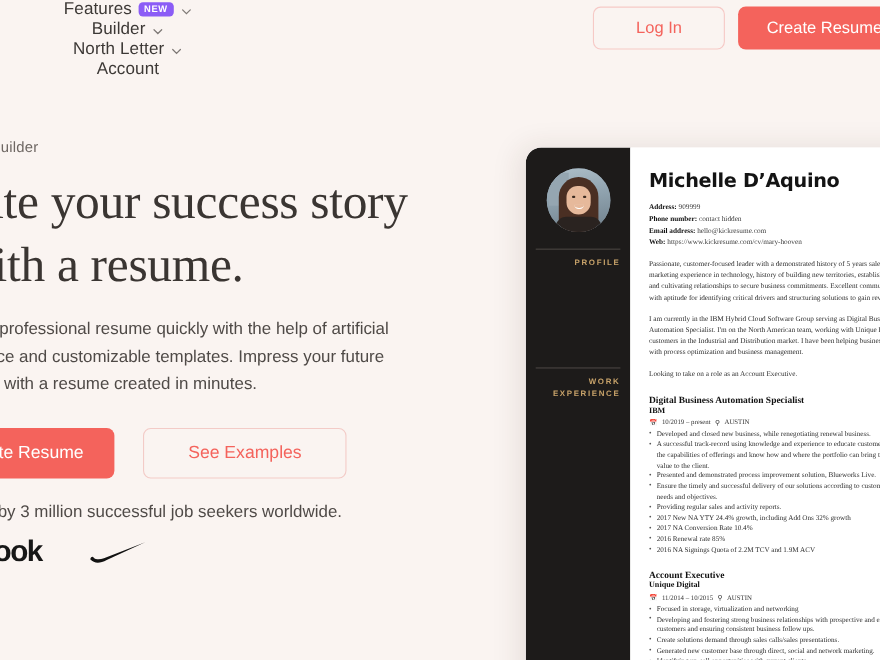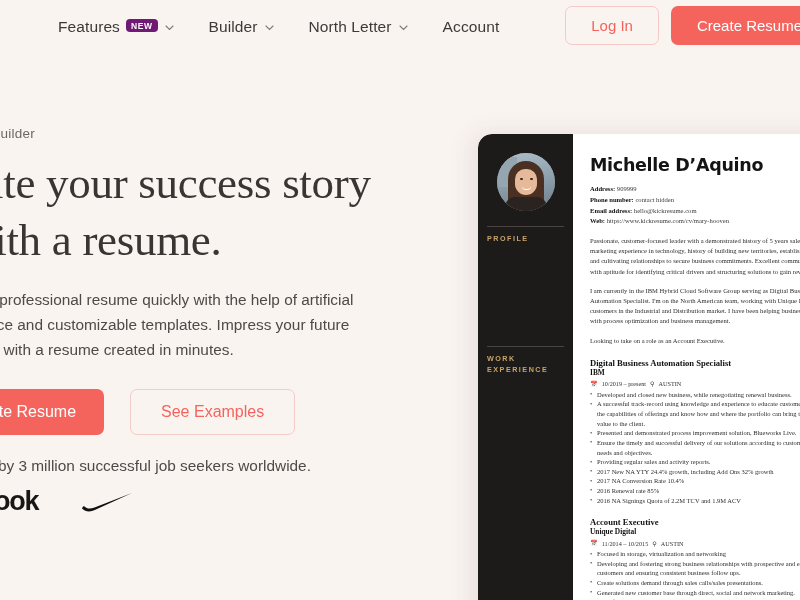--- a/index.html
+++ b/index.html
@@ -10,39 +10,39 @@
     font-family: "Liberation Sans", sans-serif;
   }
   #page { position: relative; width: 800px; height: 600px; overflow: hidden; background: #faf4f1; }
 
   
   #header {
     position: absolute; top: 0; left: 0; width: 800px; height: 53px;
     background: #faf4f1;
     display: flex; align-items: center;
   }
-  #nav { position: absolute; left: 58px; top: 0; height: 53px; display: flex; align-items: center; gap: 0px; }
+  #nav { position: absolute; left: 58px; top: 0; height: 53px; display: flex; align-items: center; gap: 0px; flex-direction: column; }
   .nav-item {
     display: flex; align-items: center; gap: 6px;
     font-size: 15.5px; color: #3d3936; white-space: nowrap;
     cursor: pointer; padding: 0 0 0 0; margin-right: 34px;
   }
   .nav-item .lbl { letter-spacing: 0.1px; }
   .badge-new {
-    background: #701a75; color: #fff; font-size: 8.5px; font-weight: bold;
+    background: #8b5cf6; color: #fff; font-size: 8.5px; font-weight: bold;
     border-radius: 4px; padding: 2.5px 5px 2px 5px; letter-spacing: 0.6px;
     line-height: 1; position: relative; top: -1px;
   }
   .chev { width: 11px; height: 11px; position: relative; top: 1px; opacity: .75; }
   .chev svg { display: block; }
 
   #auth { position: absolute; right: -28px; top: 6px; display: flex; align-items: center; gap: 12px; }
   #login-btn {
     border: 1px solid #f6c9c6; border-radius: 7px; background: transparent;
-    color: #f4635c; font-size: 15px; padding: 10px 25px; cursor: pointer;
+    color: #f4635c; font-size: 15px; padding: 10px 38px; cursor: pointer;
     font-family: "Liberation Sans", sans-serif; white-space: nowrap;
   }
   #cta-btn {
     border: none; border-radius: 7px; background: #f4635c;
     color: #fff; font-size: 15px; padding: 11px 26px; cursor: pointer;
     font-family: "Liberation Sans", sans-serif; white-space: nowrap;
   }
 
   
   #hero { position: absolute; left: -64px; top: 126px; width: 460px; }
@@ -60,21 +60,21 @@
     width: 450px;
   }
   #hero-buttons { margin-top: 26px; display: flex; align-items: center; gap: 26px; }
   #build-btn {
     border: none; border-radius: 7px; background: #f4635c; color: #fff;
     font-size: 16px; padding: 14px 28px; cursor: pointer;
     font-family: "Liberation Sans", sans-serif; white-space: nowrap;
   }
   #examples-btn {
     border: 1px solid #f3cbc7; border-radius: 7px; background: transparent;
-    color: #f4635c; font-size: 16px; padding: 13px 30px; cursor: pointer;
+    color: #f4635c; font-size: 16px; padding: 13px 40px; cursor: pointer;
     font-family: "Liberation Sans", sans-serif; white-space: nowrap;
   }
 
   #trust-text {
     position: absolute; left: -58px; top: 457px;
     font-size: 15.4px; color: #4f4a47; white-space: nowrap;
   }
   #brands {
     position: absolute; left: -70px; top: 486px;
     display: flex; align-items: center; gap: 42px;
@@ -107,28 +107,28 @@
   }
   #avatar .sky { position:absolute; inset:0; background: linear-gradient(170deg,#aebfc9 0%, #8fa2ae 45%, #6f7f8a 100%); }
   #avatar .bld { position:absolute; left:2px; top:4px; width:18px; height:30px; background:#95a6b1; }
   #avatar .hair { position:absolute; left:11px; top:8px; width:36px; height:50px; border-radius:18px 18px 12px 12px; background:#4a2f23; }
   #avatar .face { position:absolute; left:18px; top:16px; width:22px; height:26px; border-radius:11px 11px 12px 12px; background:#e6b99b; }
   #avatar .body { position:absolute; left:8px; top:44px; width:42px; height:18px; border-radius:10px 10px 0 0; background:#2a2320; }
   #avatar .eyeL { position:absolute; left:23px; top:25px; width:3px; height:2px; background:#3a2a20; border-radius:2px; }
   #avatar .eyeR { position:absolute; left:33px; top:25px; width:3px; height:2px; background:#3a2a20; border-radius:2px; }
   #avatar .smile { position:absolute; left:25px; top:33px; width:9px; height:4px; border-bottom:1.6px solid #fff; border-radius:0 0 9px 9px; }
 
-  .side-sec { position: absolute; right: 9px; width: 77px; text-align: left; }
+  .side-sec { position: absolute; right: 9px; width: 77px; text-align: right; }
   .side-rule { height: 1px; background: #4a4542; margin-bottom: 7px; width: 100%; }
   .side-label {
     color: #c8a36a; font-size: 7.2px; font-weight: bold;
     letter-spacing: 1.5px; line-height: 1.5;
   }
   #side-profile { top: 92px; }
-  #side-work { top: 200px; margin-top: 12px; }
+  #side-work { top: 200px; }
 
   #resume-body {
     flex: 1; padding: 22px 16px 0 17px; background: #fff;
     overflow: hidden; position: relative;
   }
   #res-name {
     font-family: "DejaVu Sans", sans-serif;
     font-size: 17.5px; font-weight: bold; color: #141414; letter-spacing: -0.3px;
     line-height: 1.1; margin-bottom: 9px;
   }

